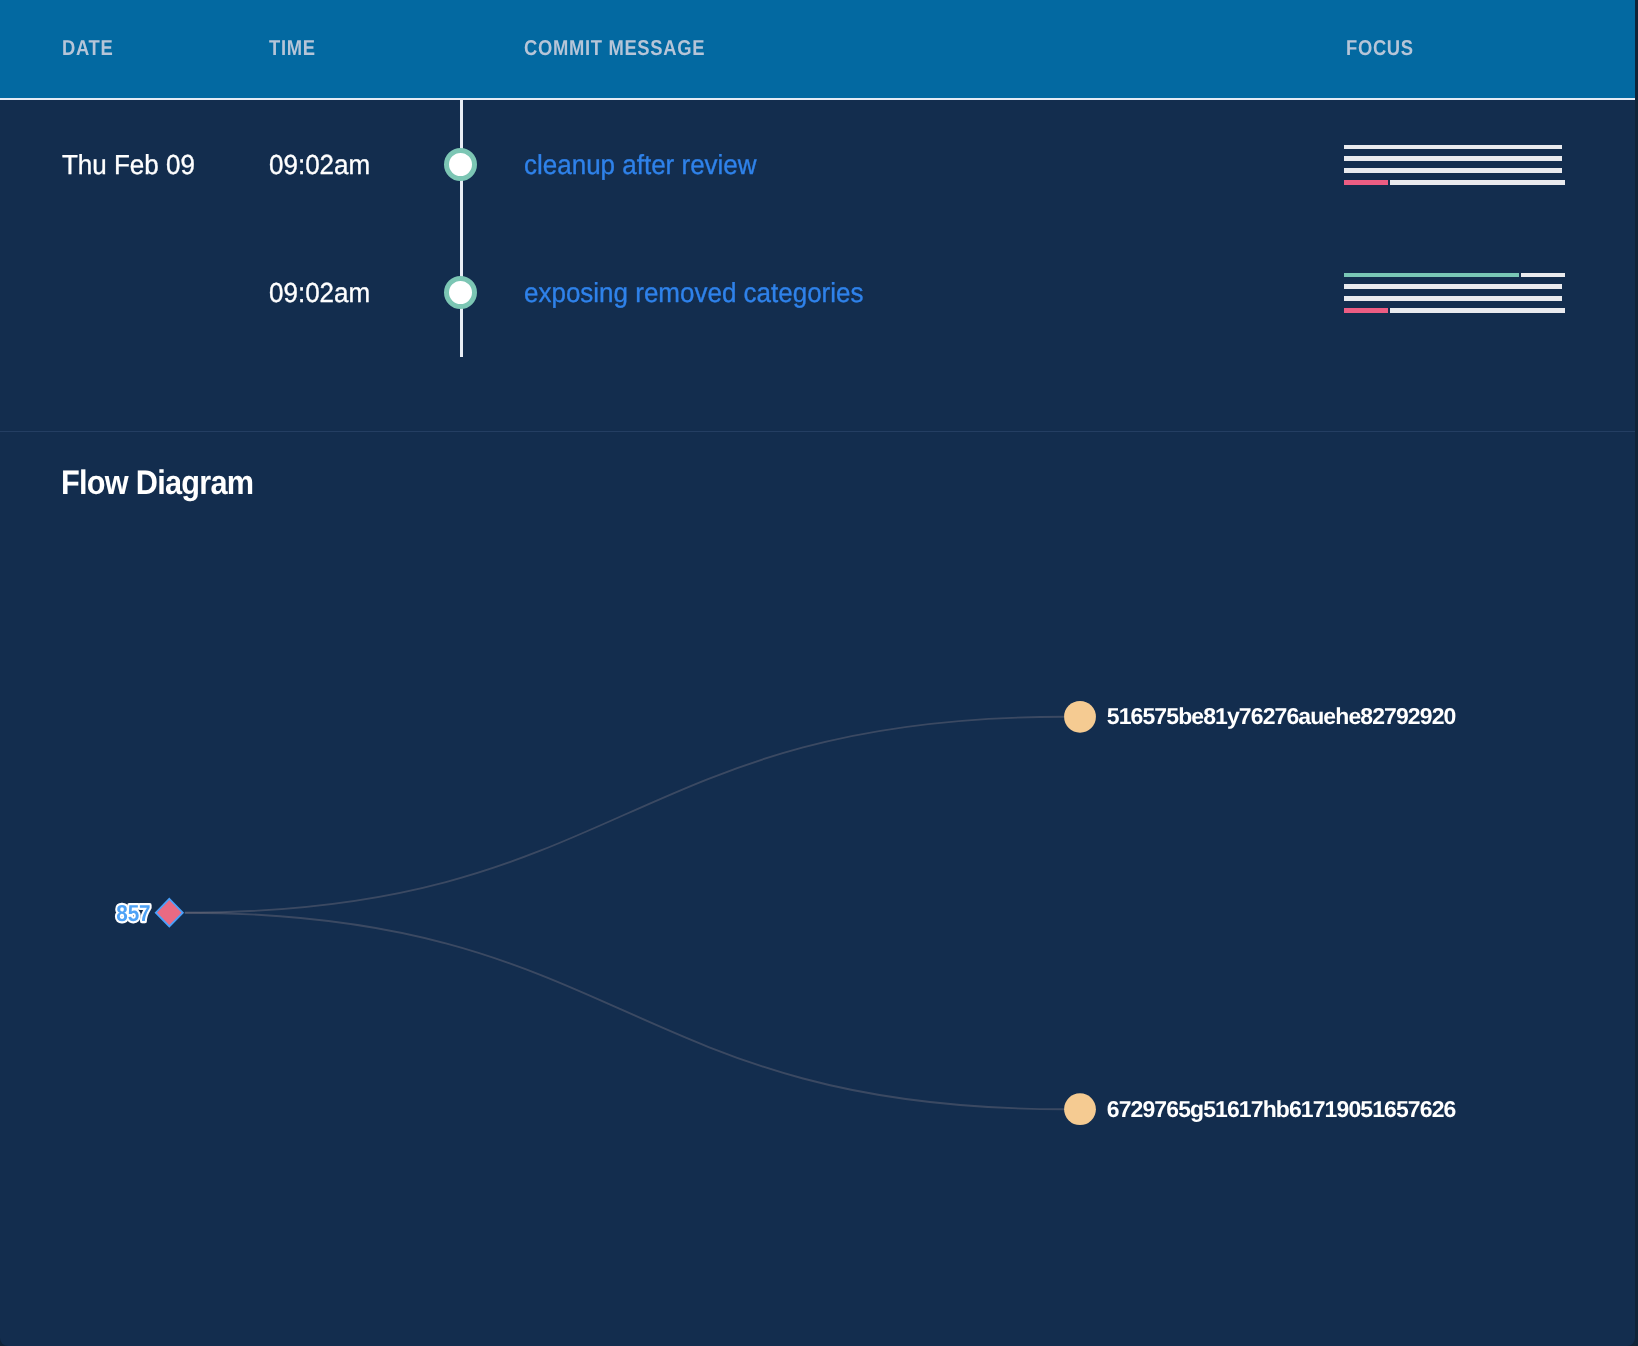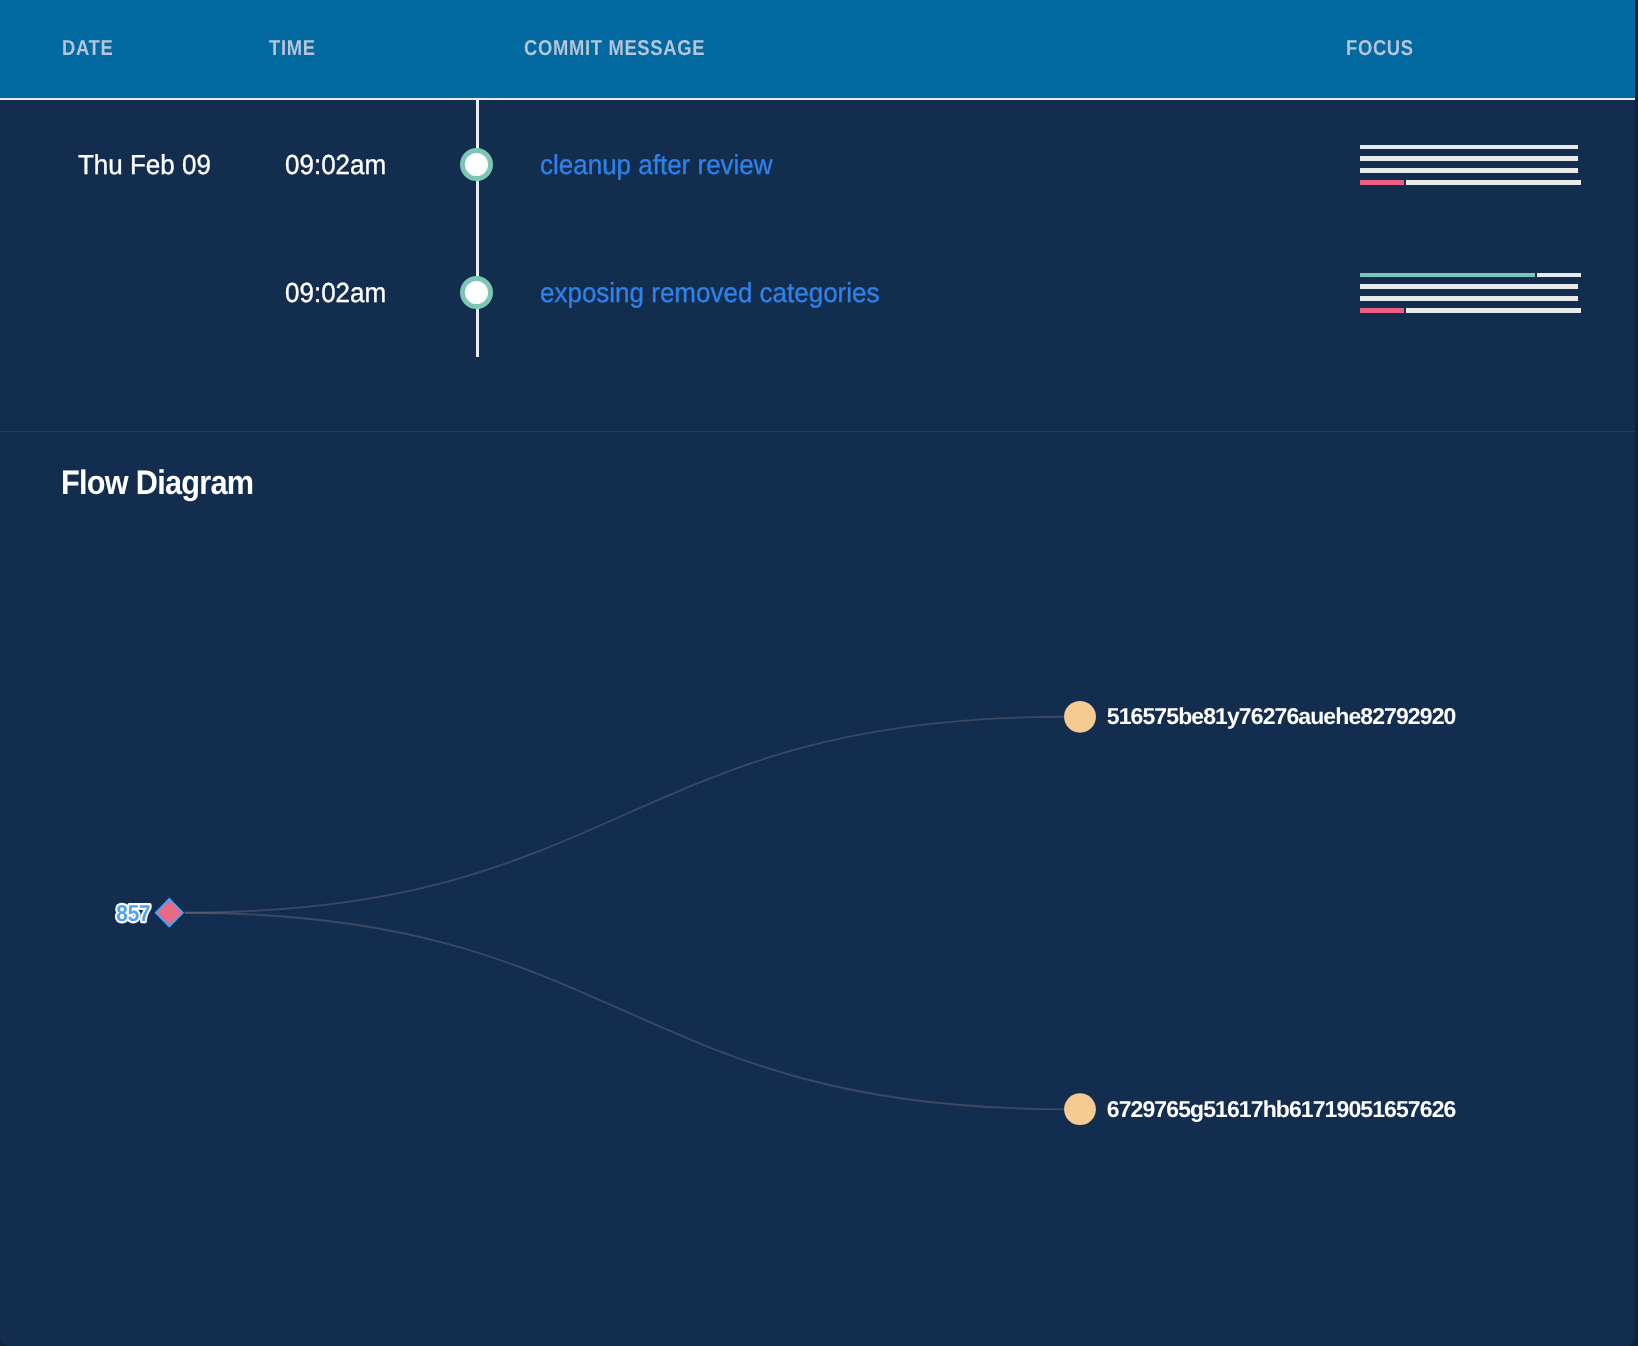--- a/index.html
+++ b/index.html
@@ -36,21 +36,21 @@
     position:absolute;
     font-size:21.5px;
     font-weight:bold;
     letter-spacing:0.8px;
     color:#b6c5d8;
     line-height:1;
     white-space:nowrap;
     transform:scaleX(0.855) translateZ(0);
     transform-origin:left top;
   }
-  .commit-body { position:absolute; left:16px; top:100px; width:1489px; height:331px; }
+  .commit-body { position:absolute; left:0; top:100px; width:1489px; height:331px; }
   .section-rule {
     position:absolute; left:0; top:431px;
     width:1635px; height:1px;
     background:#243e62;
   }
 
   .rail {
     position:absolute;
     left:459.5px; top:0px;
     width:3.1px; height:257px;

